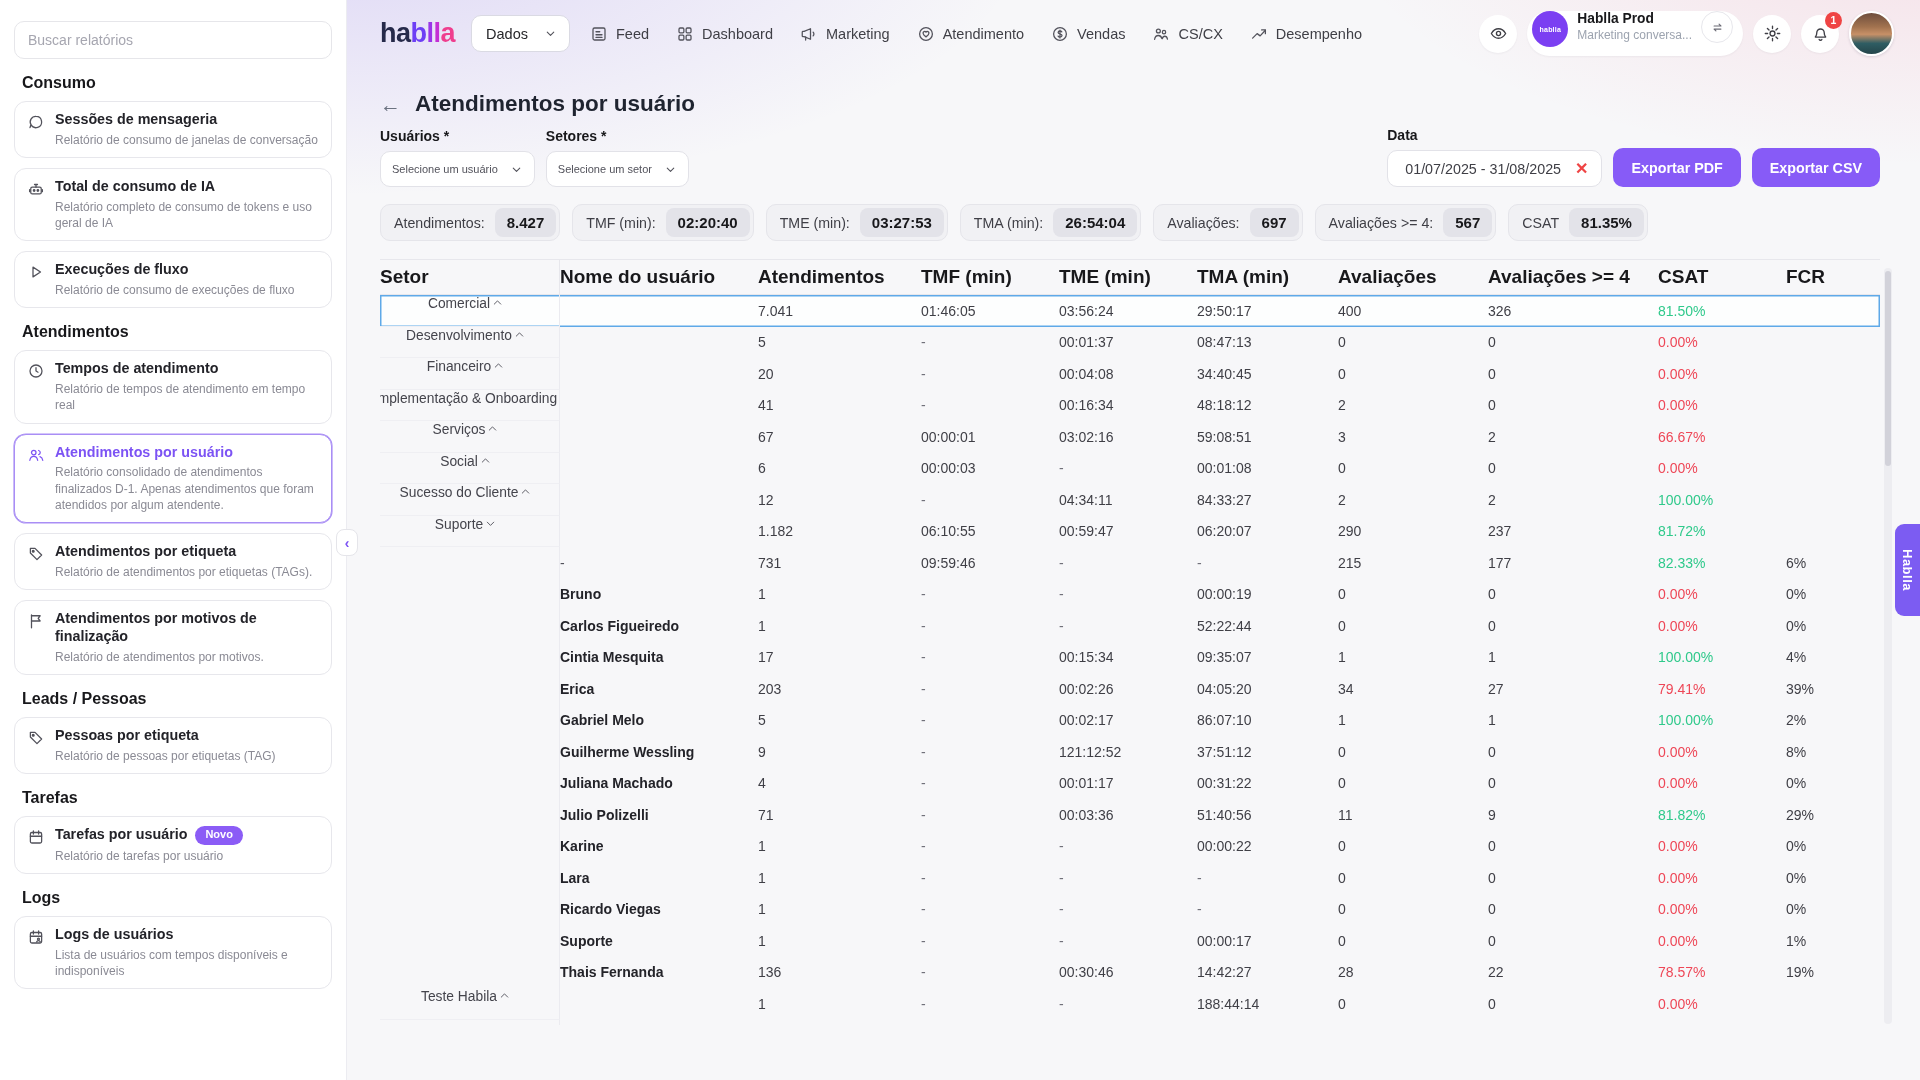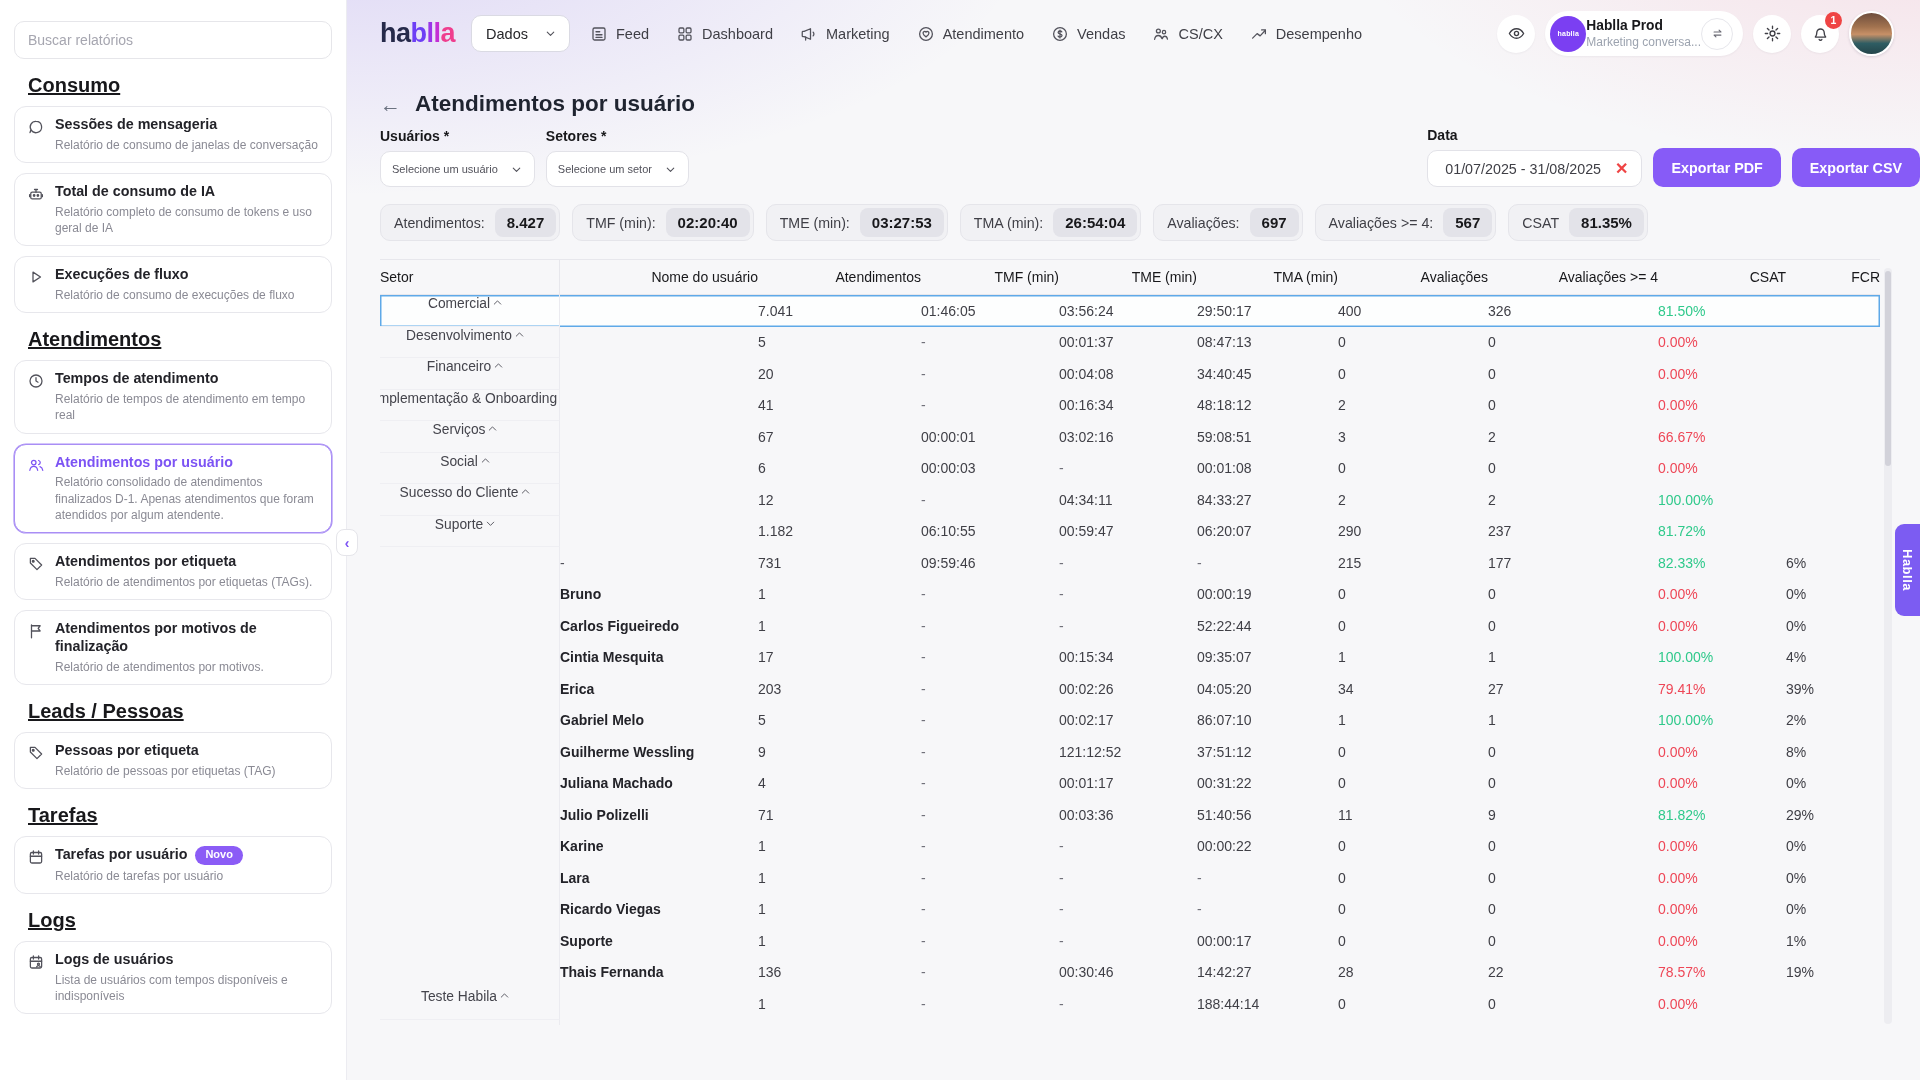--- a/index.html
+++ b/index.html
@@ -19,71 +19,71 @@
   .logo .c1{color:#262a4a}.logo .c2{color:#6d3ff5}.logo .c3{color:#9a35e8}.logo .c4{color:#c42fd4}.logo .c5{color:#ef3e8e}
   .ws-select{height:37px;border:1px solid #dadae3;border-radius:10px;background:#fff;display:flex;align-items:center;gap:16px;padding:0 12px 0 14px;font-size:14.5px;color:#27272a;margin-left:16px;}
   .ws-select .chev{width:13px;height:13px;color:#52525b;}
   .mainnav{display:flex;align-items:center;gap:27px;margin-left:20px;}
   .nav-item{display:flex;align-items:center;gap:8px;font-size:14.5px;color:#3f3f46;background:none;border:0;padding:0;}
   .nav-item .ic{width:18px;height:18px;color:#52525b;}
   .top-right{margin-left:auto;display:flex;align-items:center;gap:10px;}
   .icon-btn{width:38px;height:38px;border-radius:50%;background:#fff;border:0;display:flex;align-items:center;justify-content:center;color:#3f3f46;position:relative;box-shadow:0 1px 2px rgba(30,30,60,.05);}
   .icon-btn .ic{width:19px;height:19px;}
   .nbadge{position:absolute;top:-3px;right:-3px;background:#ef4444;color:#fff;border-radius:999px;min-width:17px;height:17px;font-size:10.5px;display:flex;align-items:center;justify-content:center;font-weight:700;}
-  .account-pill{height:45px;background:#fff;border-radius:999px;display:flex;align-items:center;padding:0 10px 0 5px;box-shadow:0 1px 2px rgba(30,30,60,.05);}
+  .account-pill{height:45px;background:#fff;border-radius:999px;display:flex;gap:9px;padding:0 10px 0 5px;box-shadow:0 1px 2px rgba(30,30,60,.05);}
   .acct-avatar{width:36px;height:36px;border-radius:50%;background:#7b3ff2;color:#fff;display:flex;align-items:center;justify-content:center;font-size:7px;font-weight:700;letter-spacing:.2px;}
   .acct-name{font-size:13.8px;font-weight:700;color:#18181b;line-height:1.2;}
   .acct-sub{font-size:12px;color:#9ca3af;line-height:1.2;}
   .switch{width:30px;height:30px;border:1px solid #e7e7ec;border-radius:50%;display:flex;align-items:center;justify-content:center;color:#6b6b75;background:#fff;}
   .switch .ic{width:15px;height:15px;}
   .avatar{width:41px;height:41px;border-radius:50%;background:linear-gradient(180deg,#6e4d3d 0%,#a2734f 34%,#c79067 52%,#2f5d63 74%,#24454a 100%);border:2px solid #fff;box-shadow:0 1px 3px rgba(30,30,60,.15);}
 
   
   .sidebar{position:absolute;left:0;top:0;width:347px;height:1080px;background:#fff;border-right:1px solid #ececf1;padding:8px 14px;box-sizing:border-box;z-index:2;}
   .tabs{display:flex;align-items:stretch;height:42px;}
   .tab{flex:1;display:flex;align-items:center;justify-content:center;gap:9px;font-size:14.5px;font-weight:600;background:none;border:0;color:#3f3f46;}
   .tab .ic{width:18px;height:18px;}
   .tab-chat{border:1px solid #e8e8ec;border-radius:10px;background:#fff;}
   .tab-reports{color:#7c53f4;}
   .search{margin-top:13px;width:100%;height:38px;border:1px solid #e6e6ea;border-radius:10px;padding:0 13px;font-size:14px;color:#3f3f46;outline:none;background:#fff;box-sizing:border-box;font-family:inherit;}
   .search::placeholder{color:#a6a6b0;}
-  .section-title{font-size:20px;font-weight:700;color:#18181b;margin:15px 14px 9px;text-decoration:underline;}
+  .section-title{font-size:16px;font-weight:700;color:#18181b;margin:15px 8px 9px;}
   .card{border:1px solid #e7e7ec;border-radius:12px;padding:9px 12px;display:flex;gap:10px;margin-bottom:10px;background:#fff;}
   .card .ic{width:18px;height:18px;color:#52525b;margin-top:2px;}
   .card-title{font-size:14.3px;font-weight:700;color:#232329;display:flex;align-items:center;gap:8px;line-height:1.25;}
   .card-desc{font-size:12px;color:#8a8a94;margin-top:3px;line-height:1.35;}
   .card.active{border-color:#a98ef5;box-shadow:0 0 0 .6px #a98ef5;}
   .card.active .card-title,.card.active .ic{color:#7c53f4;}
   .badge-novo{background:#8b5cf6;color:#fff;font-size:11px;font-weight:700;border-radius:999px;padding:2.5px 10px;}
   .collapse-handle{position:absolute;left:336px;top:529px;width:22px;height:27px;background:#fff;border:1px solid #e5e5ea;border-radius:8px;color:#7c53f4;font-size:14px;font-weight:700;display:flex;align-items:center;justify-content:center;z-index:6;padding:0;}
 
   
   .main{position:absolute;left:347px;top:67px;right:0;bottom:0;padding-left:33px;box-sizing:border-box;}
   .page-head{display:flex;align-items:center;gap:14px;margin-top:24px;}
   .back{font-size:21px;color:#6b7280;line-height:1;}
   .page-head h1{font-size:22.5px;font-weight:700;color:#1f2430;margin:0;}
-  .filters{display:flex;align-items:flex-end;margin-top:10px;}
+  .filters{display:flex;align-items:flex-end;margin-top:10px;padding-right:40px;}
   .fgroup{margin-right:11px;}
   .flabel{font-size:14px;font-weight:700;color:#18181b;margin-bottom:7px;}
   .select{height:36px;min-width:130px;border:1px solid #e2e2e8;border-radius:10px;background:#fff;display:flex;align-items:center;justify-content:space-between;gap:12px;padding:0 11px;font-size:11px;color:#52525b;}
   .select .chev{width:13px;height:13px;color:#52525b;}
   .filters-right{margin-left:auto;display:flex;align-items:flex-end;gap:11px;}
   .date-chip{height:37px;border:1px solid #e2e2e8;background:#fff;border-radius:10px;display:flex;align-items:center;gap:14px;padding:0 13px 0 17px;font-size:14.3px;color:#3f3f46;box-sizing:border-box;}
   .date-x{color:#ef4444;font-size:16px;font-weight:700;background:none;border:0;padding:0;line-height:1;}
   .btn{height:39px;border:0;border-radius:10px;background:#875bf7;color:#fff;font-size:14.3px;font-weight:700;padding:0 18px;}
   .stats{display:flex;gap:12px;margin-top:17px;}
   .stat{height:37px;background:#f1f1f4;border:1px solid #e5e5ea;border-radius:10px;display:flex;align-items:center;padding:3px 3px 3px 13px;gap:10px;box-sizing:border-box;}
   .stat-label{font-size:14.2px;color:#3f3f46;white-space:nowrap;}
   .stat-value{height:29px;background:#e3e3e9;border-radius:8px;display:flex;align-items:center;padding:0 12px;font-weight:700;font-size:15px;color:#18181b;}
 
   
   .tablewrap{margin-top:18px;width:1500px;height:766px;overflow:hidden;}
   .thead,.trow{display:grid;grid-template-columns:180px 198px 163px 138px 138px 141px 150px 170px 128px 1fr;}
   .thead{height:34px;border-top:1px solid #e7e7ec;border-bottom:1px solid #e7e7ec;align-items:center;}
-  .th{font-size:14px;font-weight:400;color:#18181b;text-align:right;}
+  .th{font-size:19px;font-weight:700;color:#18181b;}
   .th-sector{height:100%;display:flex;align-items:center;border-right:1px solid #e7e7ec;}
   .trow{height:31.5px;align-items:center;}
   .trow.selected{box-shadow:inset 0 0 0 1.5px #5fa9e8;background:#fdfefe;}
   .cell{font-size:14px;color:#3f3f46;white-space:nowrap;}
   .cell.dash{color:#71717a;}
   .sector-cell{height:100%;border-right:1px solid #ebebf0;display:flex;flex-direction:row;justify-content:center;padding:1px 8px 0 1px;box-sizing:border-box;overflow:hidden;}
   .trow.sector .sector-cell{border-bottom:1px solid #efeff3;}
   .sector-name{font-size:13.8px;color:#44444c;line-height:1.1;white-space:nowrap;}
   .sector-chev{width:13px;height:13px;color:#52525b;margin-left:1px;background:none;border:0;padding:0;}
   .user-name{font-size:14px;font-weight:700;color:#232329;}

